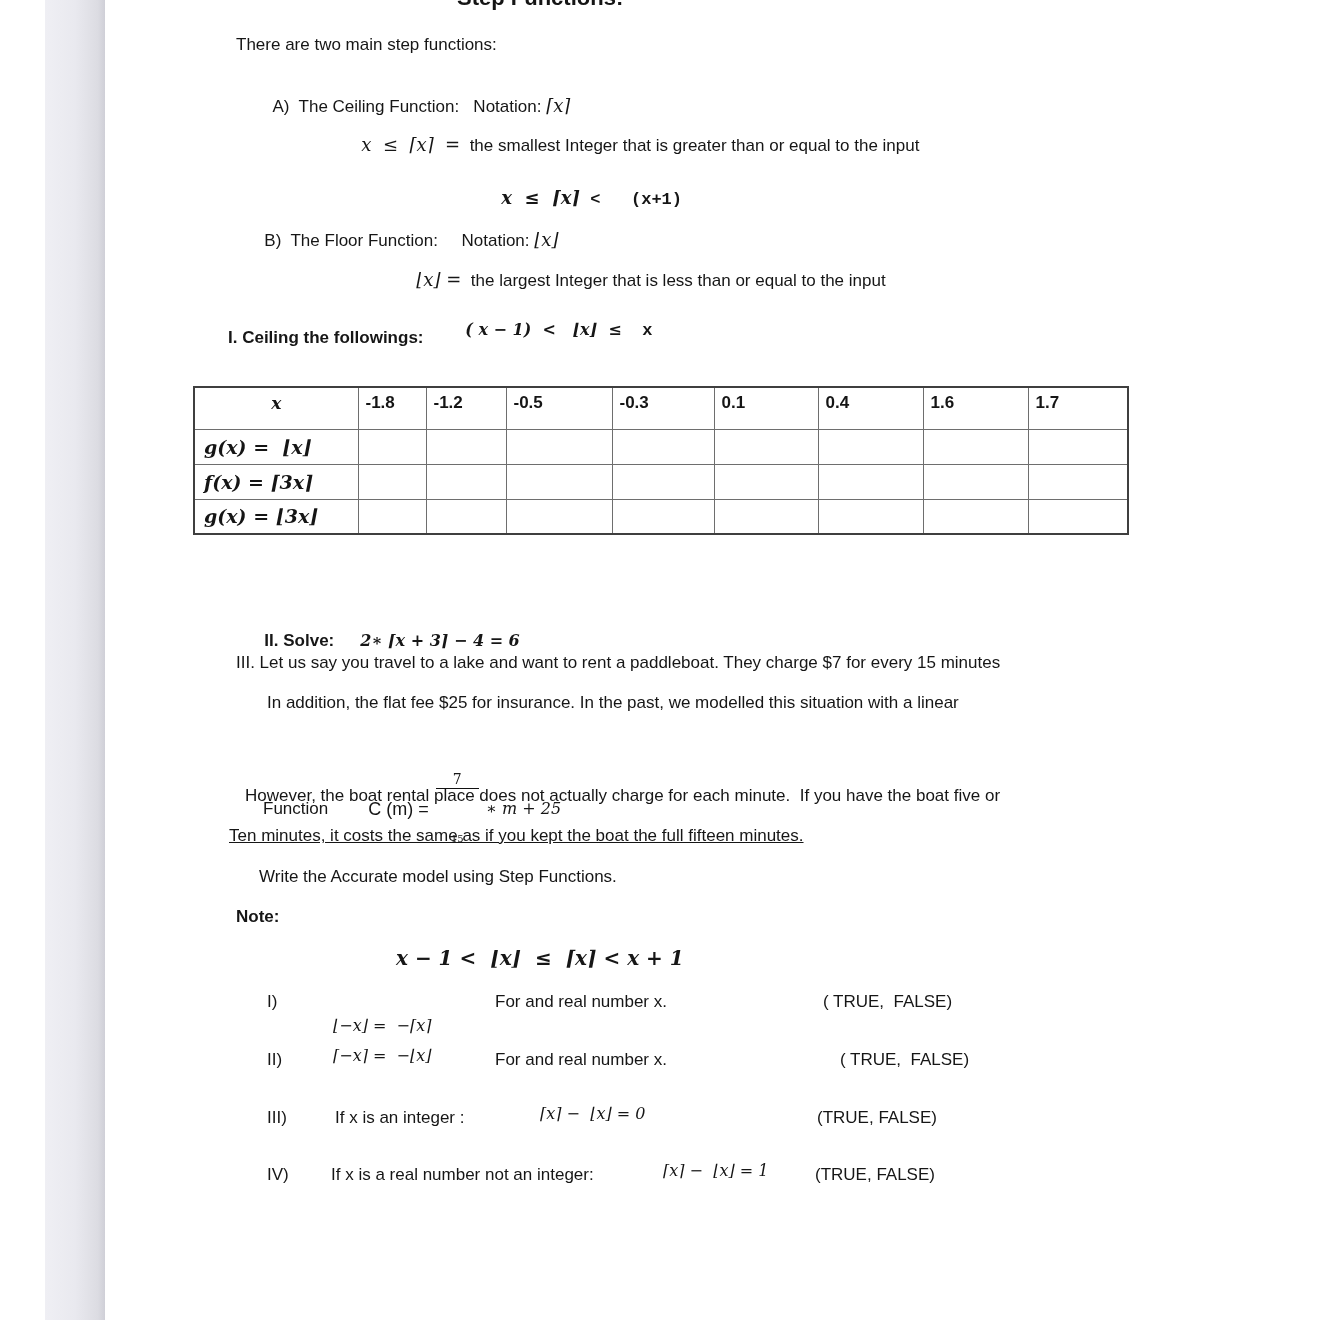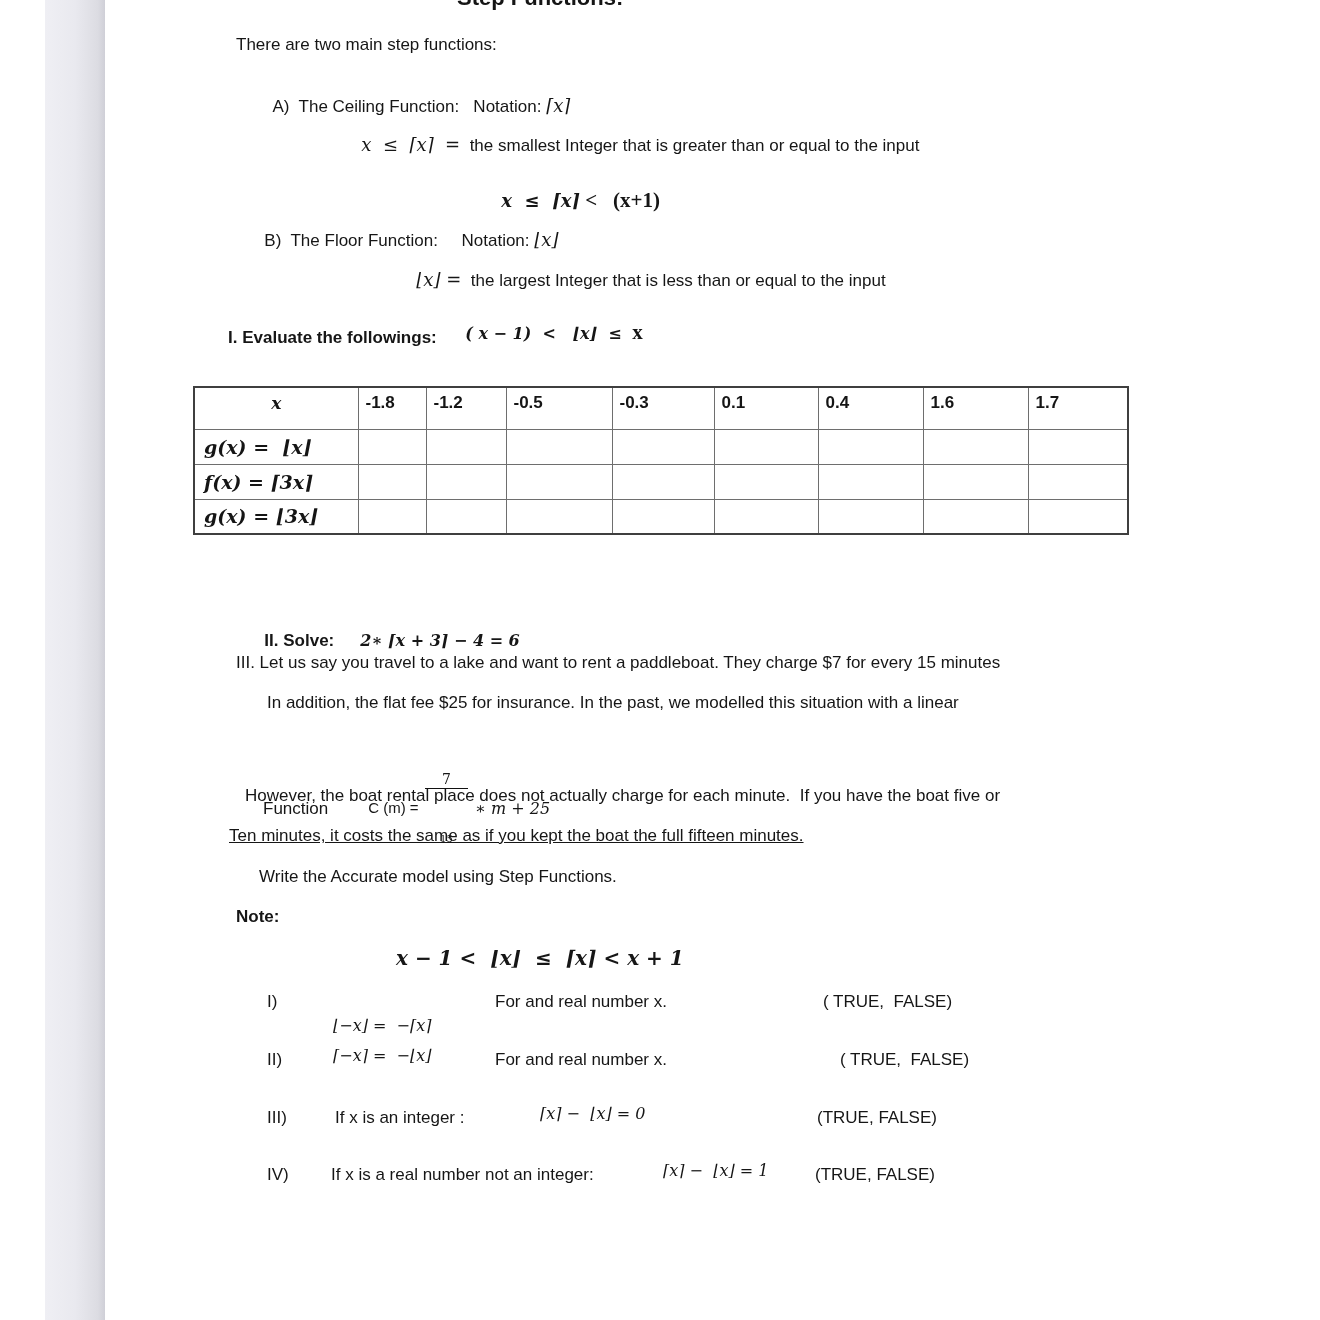--- a/index.html
+++ b/index.html
@@ -11,34 +11,34 @@
   .shadow-right { left:1215px; background:linear-gradient(to left,#efeff4 0%,#e9e9ef 50%,#dcdce2 88%,#cfcfd7 100%); }
   .page { position:absolute; left:105px; top:0; width:1286px; height:1320px; background:#ffffff; }
 
   .t { position:absolute; white-space:pre; font-size:17px; line-height:1.25; color:#161616; }
   .sans { font-family:"Liberation Sans", sans-serif; font-style:normal; }
   .b  { font-weight:700; }
   .math { font-family:"DejaVu Serif","DejaVu Sans", serif; font-style:italic; font-size:18px; }
   .m19 { font-size:16px;text-align:center; }
   .m20 { font-size:20px; }
   .mb { font-weight:700; }
-  .bs { font-family:Liberation Serif, serif; font-style:normal; font-weight:700; font-size:21px; }
+  .bs { font-family:Liberation Mono, monospace; font-style:normal; font-weight:700; font-size:17px; }
 
   .title-clip { position:absolute; left:352px; top:0; width:200px; height:11px; overflow:hidden; }
   .title { display:block; margin-top:-15px; font-size:22px; line-height:26px; font-weight:700; }
 
   table.tbl { position:absolute; left:88px; top:386px; border-collapse:collapse; table-layout:fixed; border:2px solid #3f3f3f; }
   table.tbl td { border:1.5px solid #6e6e6e; overflow:hidden; }
   tr.hr td { height:42px; vertical-align:top; padding:5px 0 0 7px; font-weight:700; font-size:17px; text-align:left; }
   tr.dr td { height:35px; vertical-align:middle; }
   td.hx { font-family:"DejaVu Serif","DejaVu Sans", serif; font-style:italic; font-size:19px; text-align:center !important; padding:5px 0 0 0 !important; }
   td.lbl { font-family:"DejaVu Serif","DejaVu Sans", serif; font-style:italic; font-weight:700; font-size:19px; padding-left:9px; white-space:pre; }
 
   .fnline { display:flex; align-items:center; }
-  .fnline .lhs { margin-left:40px; font-size:15px; }
+  .fnline .lhs { margin-left:40px; font-size:18px; }
   .frac { display:inline-block; text-align:center; font-family:"DejaVu Serif","DejaVu Sans", serif; vertical-align:middle; margin:0 2px; }
   .frac .num { display:block; font-size:14px; line-height:16px; padding:0 4px 1px 4px; border-bottom:1.5px solid #111; }
   .frac .den { display:block; font-size:10px; line-height:16px; }
   .eq-gap { margin-left:26px; }
 </style>
 </head>
 <body>
 
 <div class="viewer">
   <div class="shadow-band shadow-left"></div>
@@ -69,21 +69,21 @@
     </div>
 
     <div class="t" style="left:131px; top:208px;">
       <span class="sans">B)  The Floor Function:     Notation: </span><span class="math">⌊x⌋</span>
     </div>
 
     <div class="t" style="left:332px; top:298px;">
       <span class="math mb m19">( x − 1)  &lt;   ⌊x⌋  ≤</span><span class="bs">  x</span>
     </div>
 
-    <div class="t b" style="left:123px; top:327px;">I. Evaluate the followings:</div>
+    <div class="t b" style="left:123px; top:327px;">I. Ceiling the followings:</div>
 
     <table class="tbl">
       <colgroup>
         <col style="width:164px">
           <col style="width:68px">
           <col style="width:80px">
           <col style="width:106px">
           <col style="width:102px">
           <col style="width:104px">
           <col style="width:105px">

